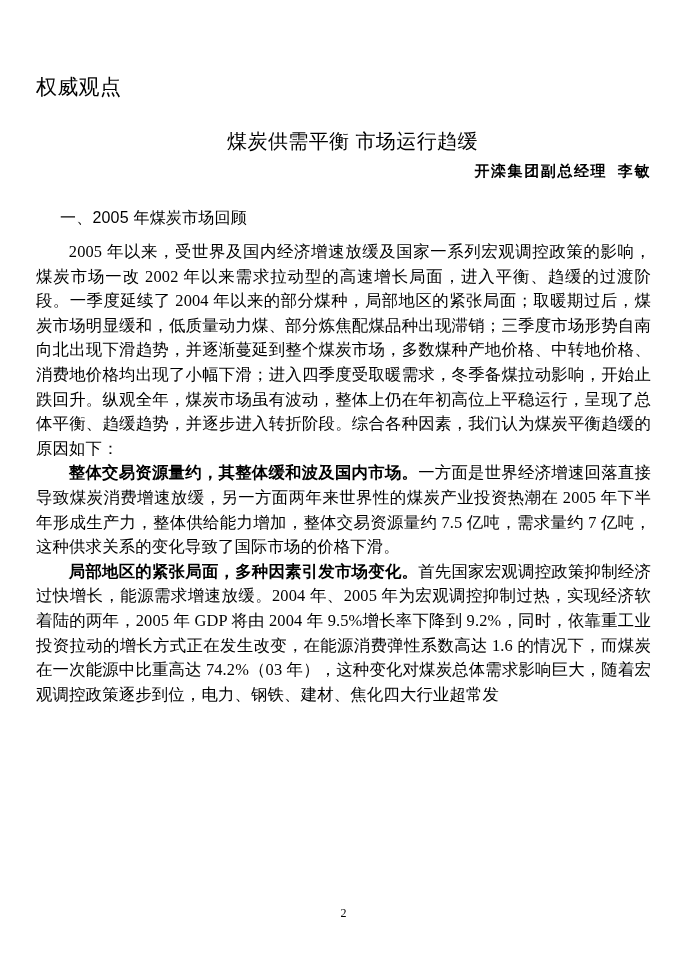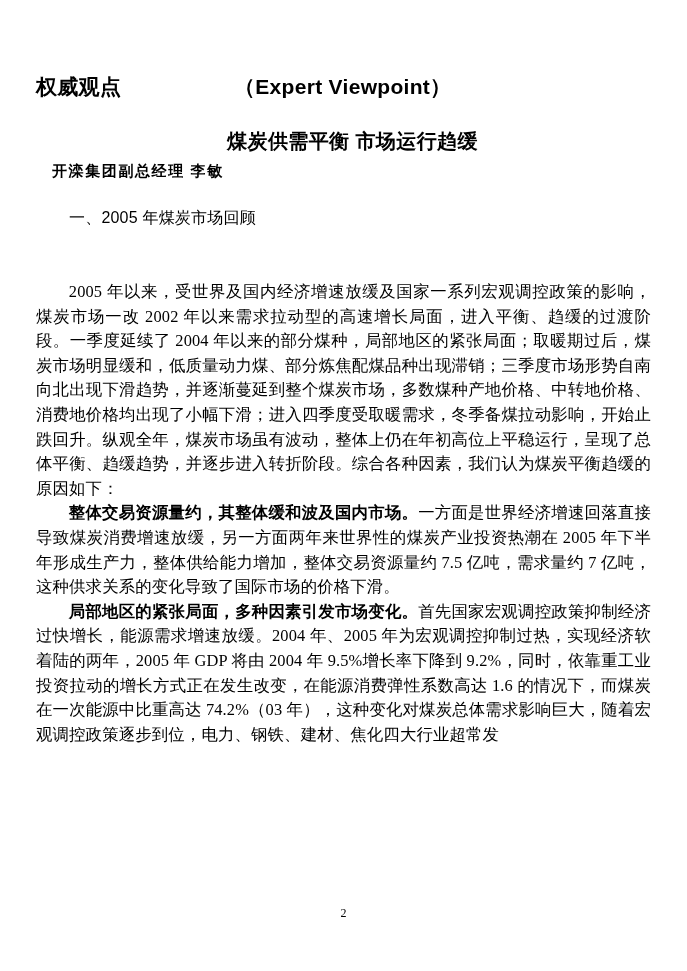--- a/index.html
+++ b/index.html
@@ -26,64 +26,64 @@
 
   
   .masthead {
     position: absolute;
     left: 36px;
     top: 73px;
     width: 615px;
     display: flex;
     align-items: baseline;
     font-family: "Liberation Sans", "DejaVu Sans", sans-serif;
-    font-weight: bold;
+    font-weight: normal;
     font-size: 21px;
     letter-spacing: 0.3px;
   }
   .masthead .cn {
     width: 198px;
     flex: 0 0 198px;
   }
   .masthead .en {
     white-space: pre;
   }
 
   .doc-title {
     position: absolute;
     left: 36px;
     top: 128px;
     width: 615px;
     text-align: center;
     font-family: "Liberation Sans", "DejaVu Sans", sans-serif;
-    font-weight: bold;
+    font-weight: normal;
     font-size: 20px;
     letter-spacing: 0.4px;
     padding-left: 18px;
     box-sizing: border-box;
   }
 
   .doc-byline {
     position: absolute;
     left: 36px;
     top: 162px;
     width: 615px;
-    text-align: left;
-    font-family: Liberation Sans, sans-serif;
+    text-align: right;
+    font-family: Liberation Mono, monospace;
     font-weight: bold;
     font-size: 15px;
     letter-spacing: 1.6px;
     padding-left: 16px;
     box-sizing: border-box;
   }
 
   
   .section-heading {
     position: absolute;
-    left: 41px;
+    left: 32px;
     top: 208px;
     width: 615px;
     font-family: "Liberation Sans", "DejaVu Sans", sans-serif;
     font-size: 16px;
     font-weight: normal;
     text-indent: 28px;
     letter-spacing: 0.2px;
   }
 
   
@@ -91,21 +91,20 @@
     position: absolute;
     left: 36px;
     top: 240px;
     width: 615px;
     font-family: "Liberation Serif", "DejaVu Serif", serif;
     font-size: 16.4px;
     line-height: 24.6px;
     text-align: justify;
     text-justify: inter-character;
     letter-spacing: 0.15px;
-    margin-top: 40px;
   }
   .body-text p {
     margin: 0;
     text-indent: 2em;
     text-align: justify;
     text-justify: inter-character;
   }
   .body-text p .lead {
     font-weight: bold;
   }
@@ -122,21 +121,20 @@
     color: #000000;
   }
 </style>
 </head>
 <body>
 
 <div class="page">
 
   <div class="masthead">
     <span class="cn">权威观点</span>
-    <span class="en">（Expert Viewpoint）</span>
   </div>
 
   <div class="doc-title">煤炭供需平衡 市场运行趋缓</div>
 
   <div class="doc-byline">开滦集团副总经理 李敏</div>
 
   <div class="section-heading">一、2005 年煤炭市场回顾</div>
 
   <div class="body-text">
     <p><span class="lead"></span><span>2005 年以来，受世界及国内经济增速放缓及国家一系列宏观调控政策的影响，煤炭市场一改 2002 年以来需求拉动型的高速增长局面，进入平衡、趋缓的过渡阶段。一季度延续了 2004 年以来的部分煤种，局部地区的紧张局面；取暖期过后，煤炭市场明显缓和，低质量动力煤、部分炼焦配煤品种出现滞销；三季度市场形势自南向北出现下滑趋势，并逐渐蔓延到整个煤炭市场，多数煤种产地价格、中转地价格、消费地价格均出现了小幅下滑；进入四季度受取暖需求，冬季备煤拉动影响，开始止跌回升。纵观全年，煤炭市场虽有波动，整体上仍在年初高位上平稳运行，呈现了总体平衡、趋缓趋势，并逐步进入转折阶段。综合各种因素，我们认为煤炭平衡趋缓的原因如下：</span></p>

